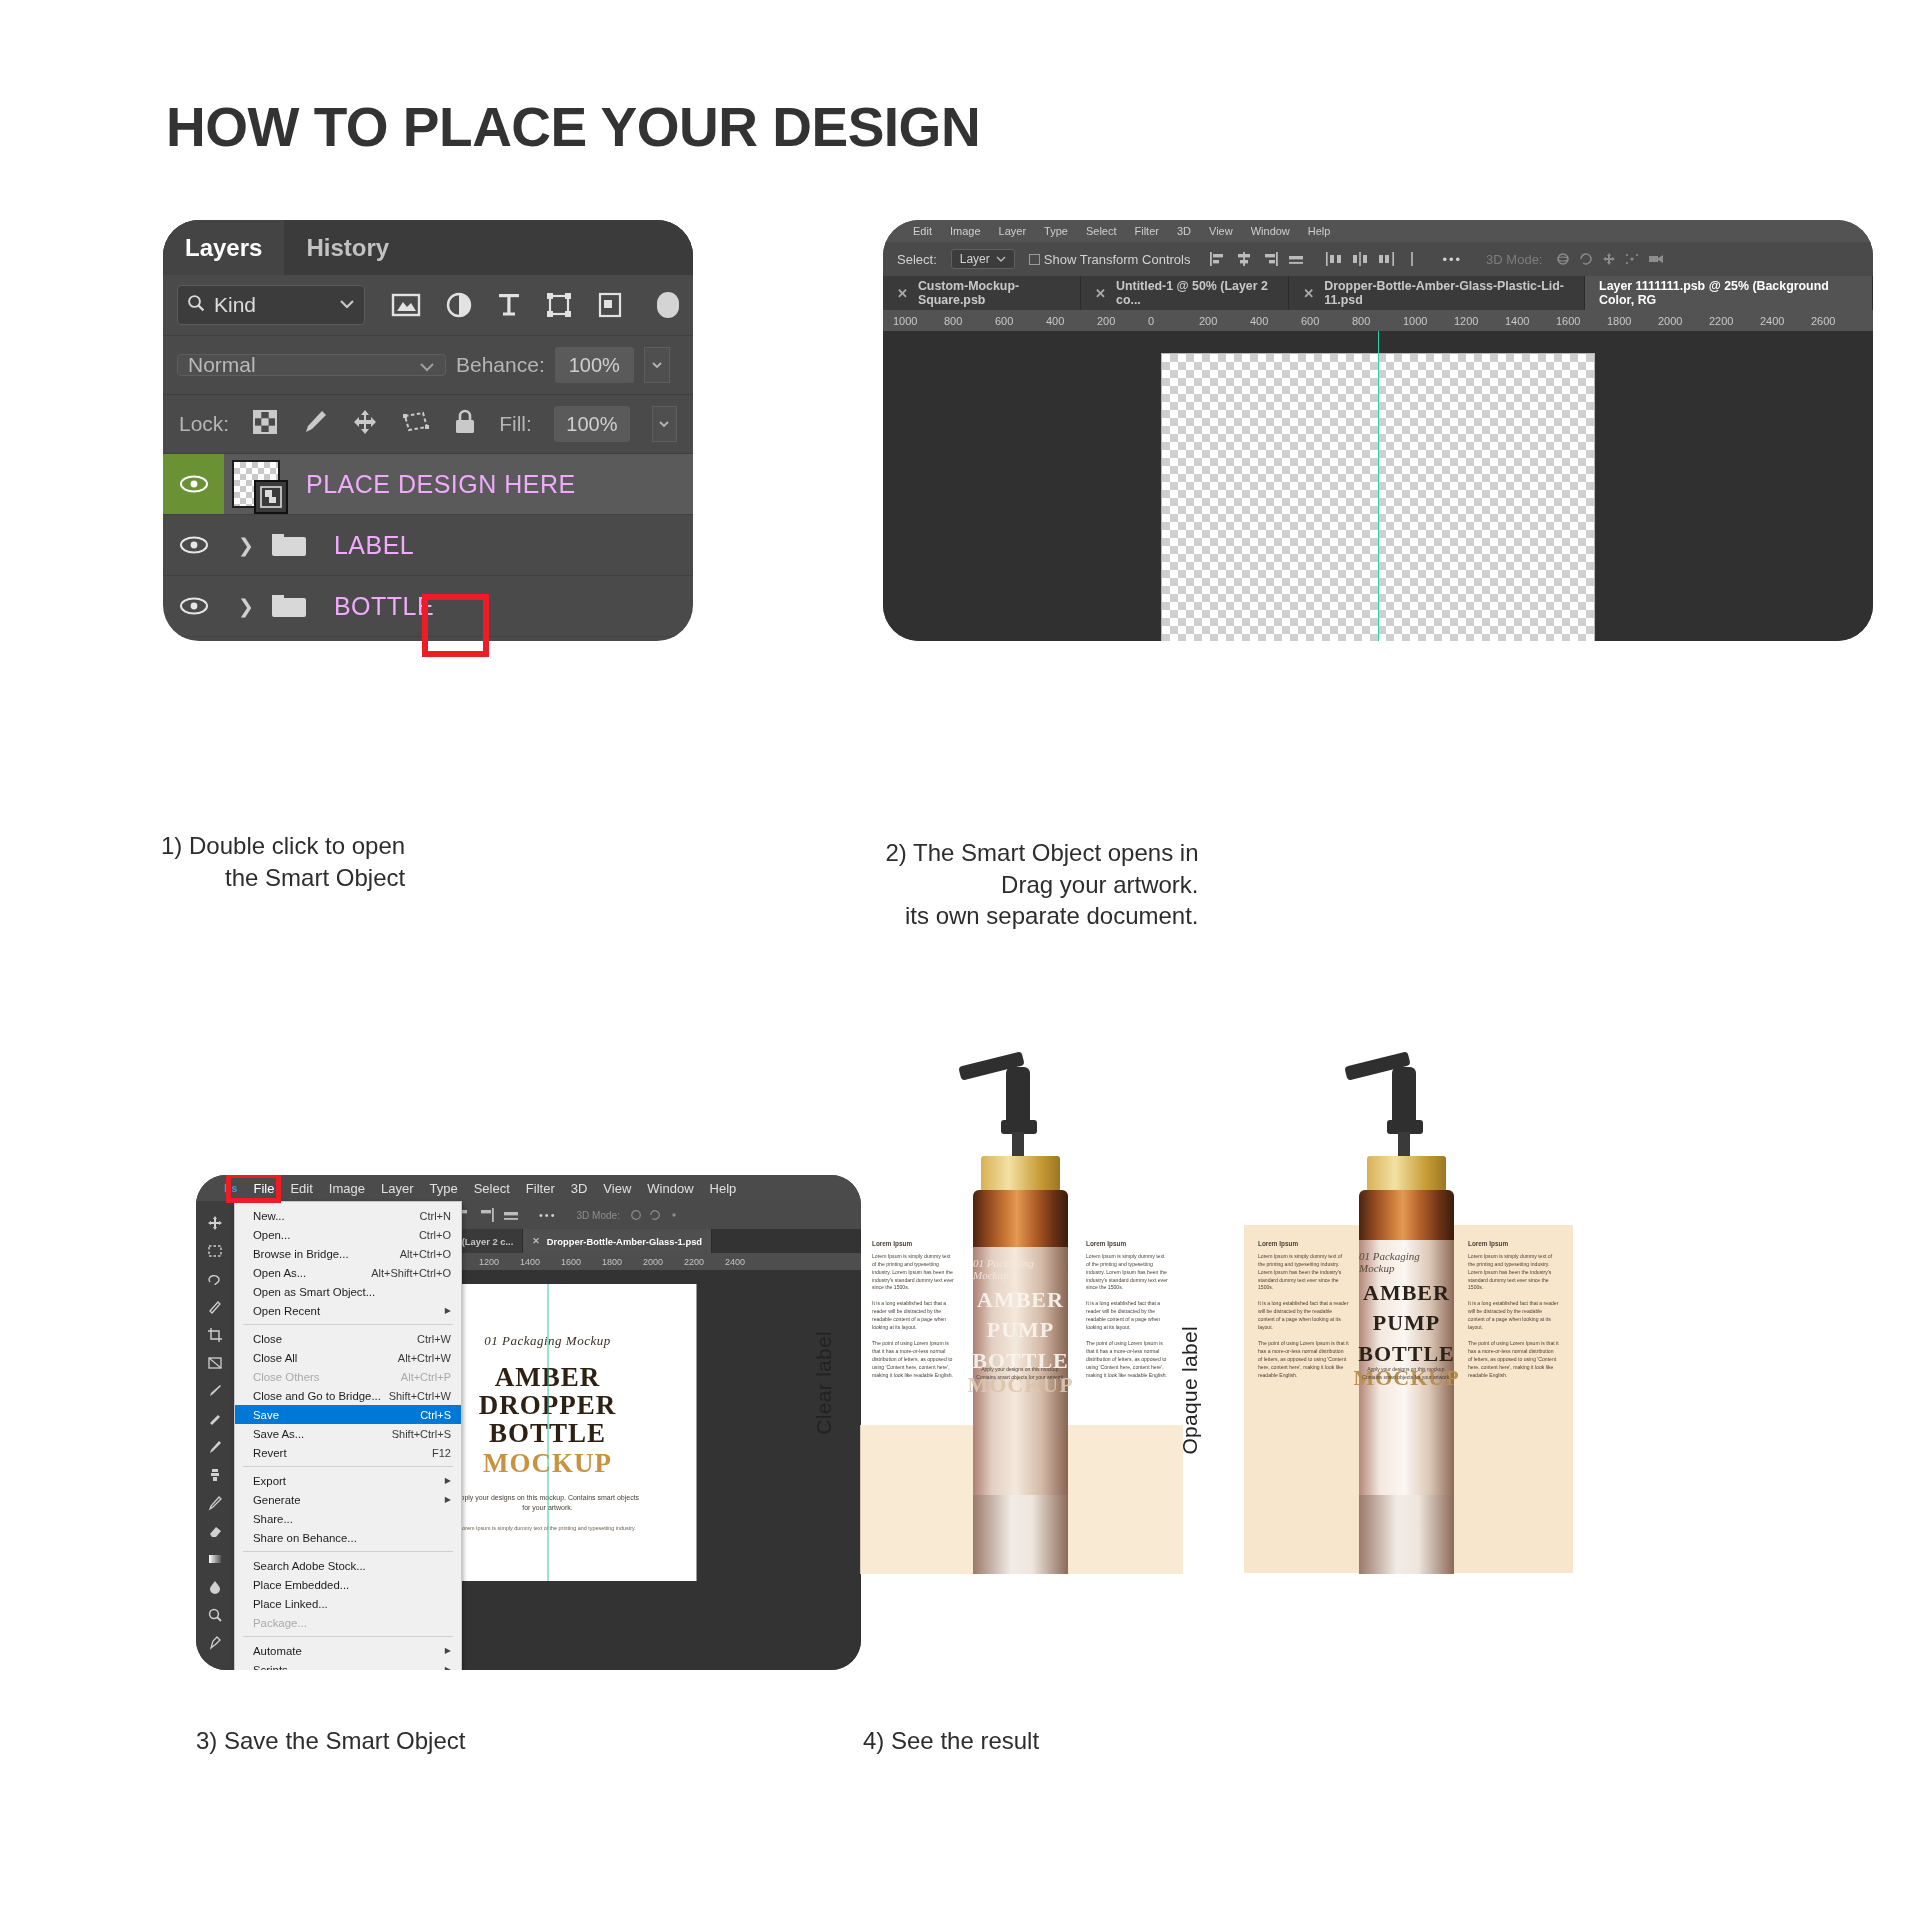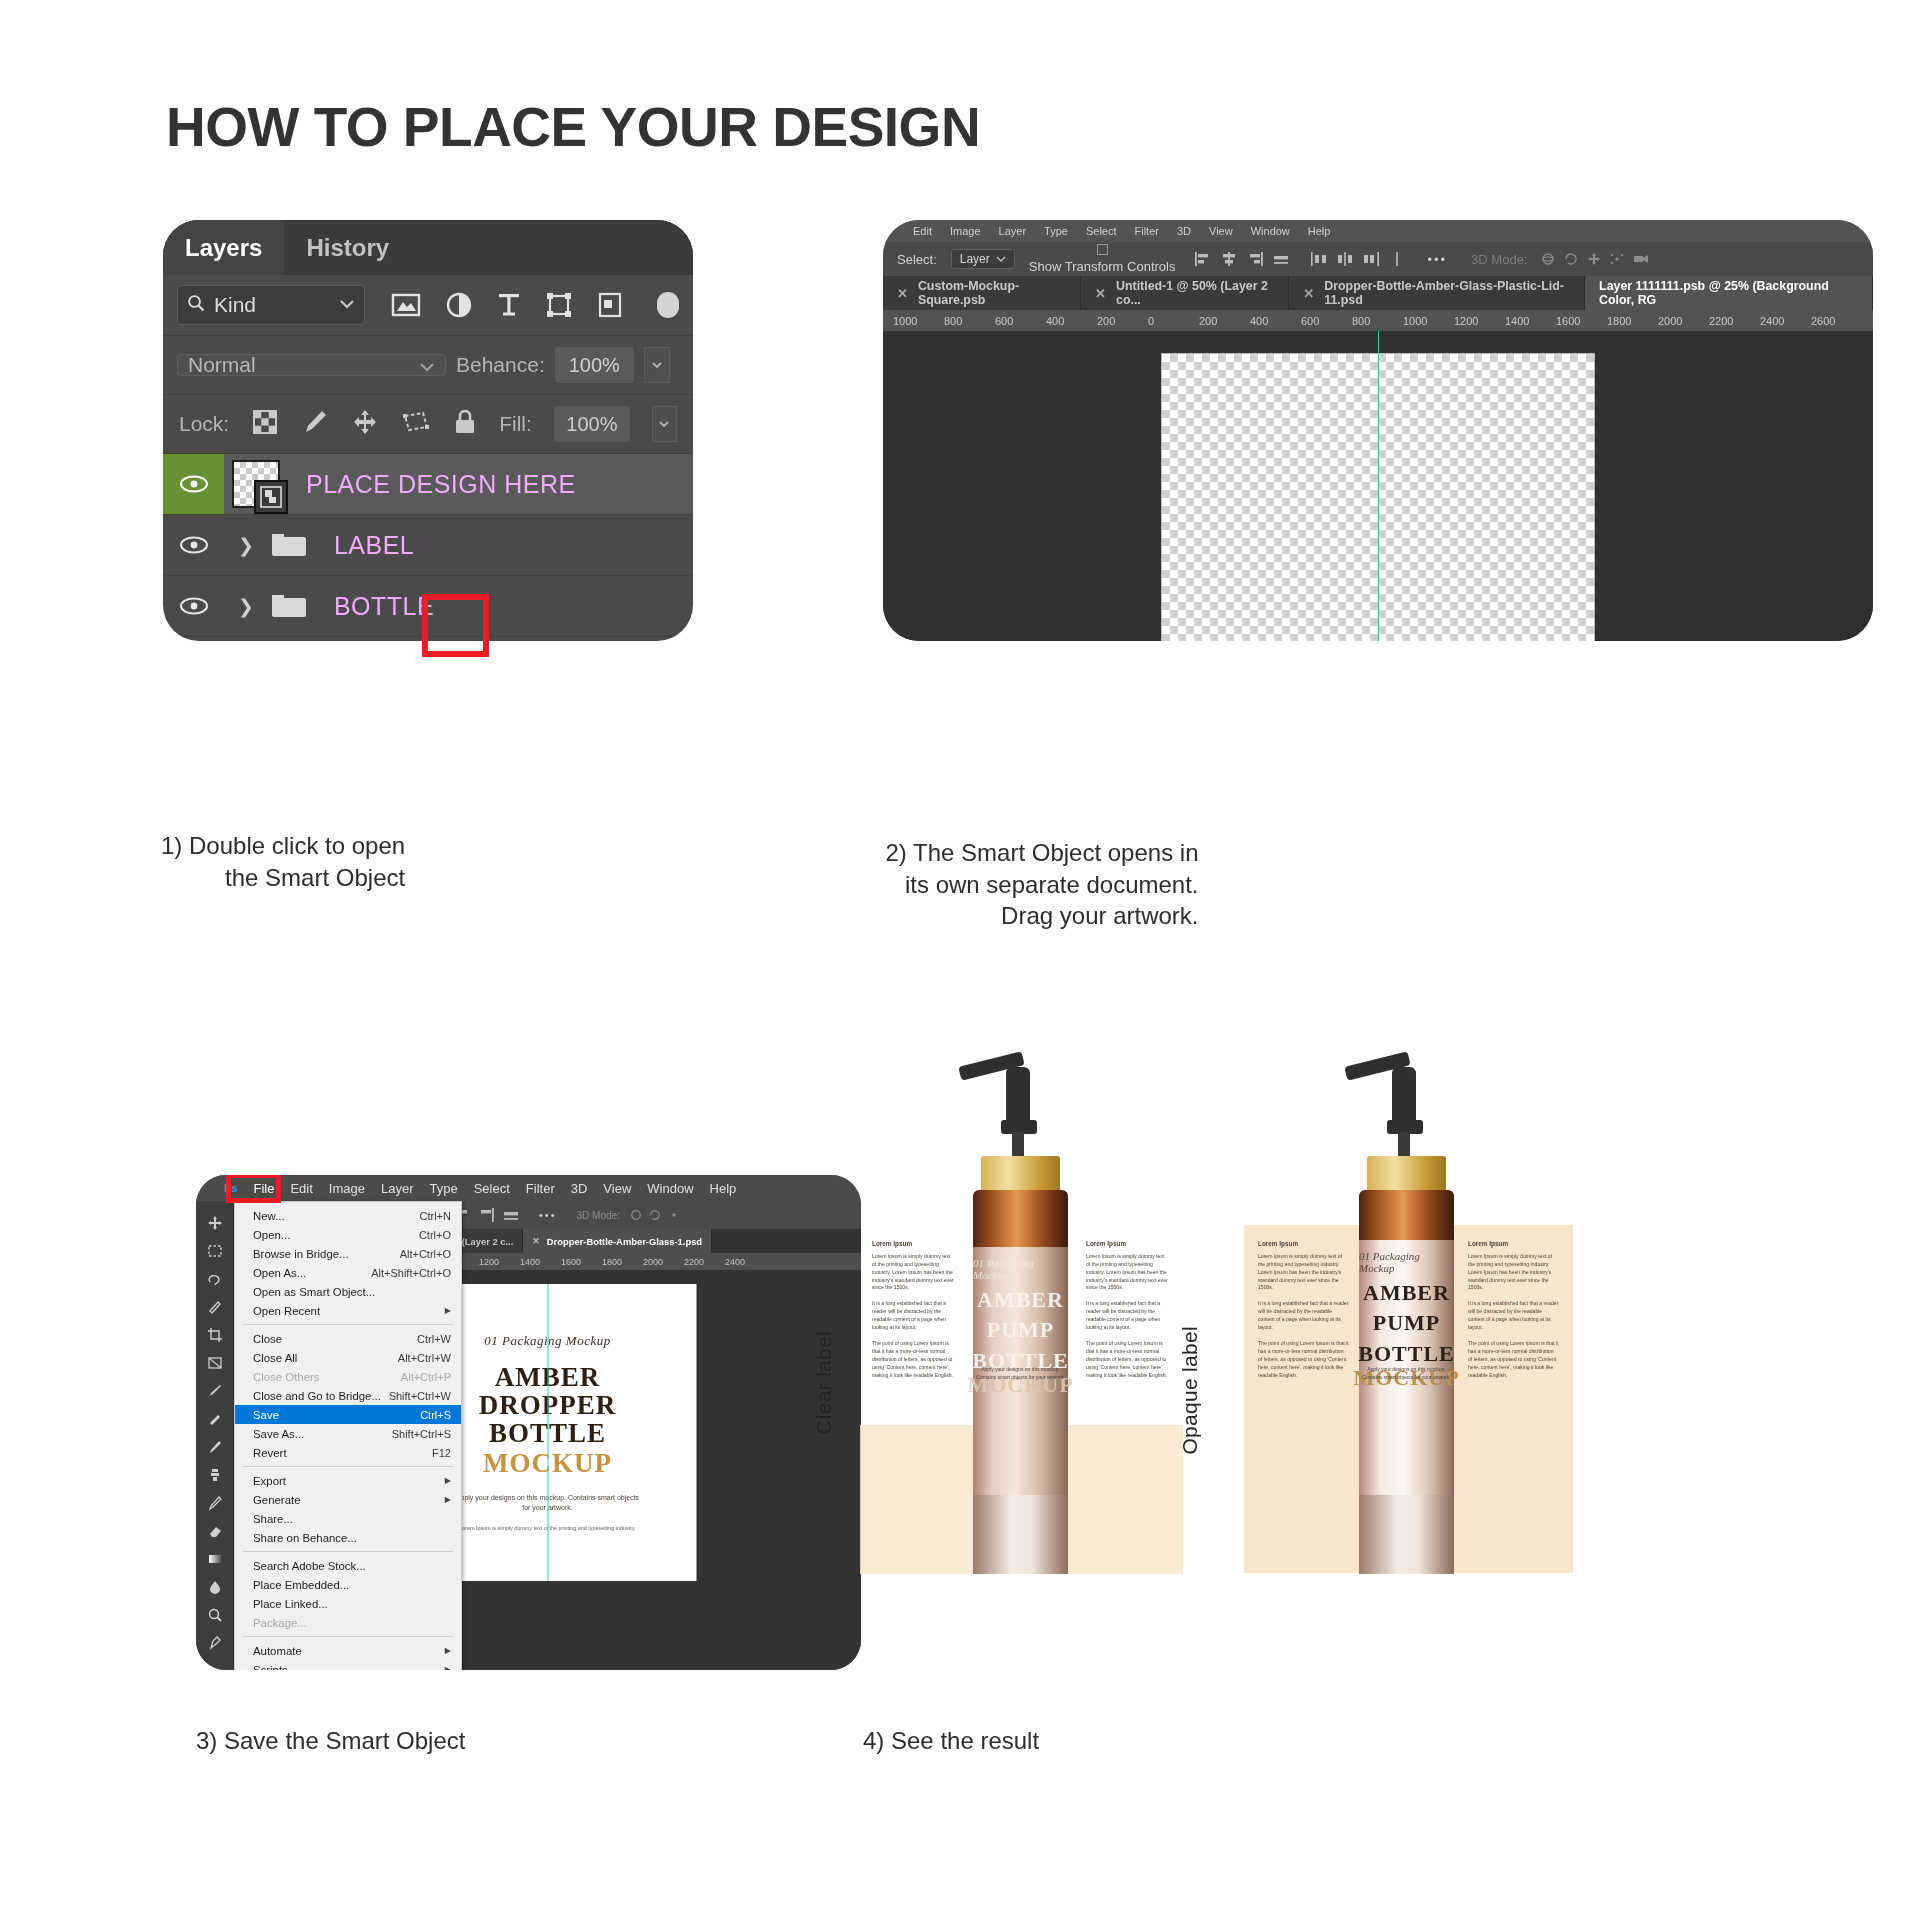--- a/index.html
+++ b/index.html
@@ -446,21 +446,21 @@
   </div>
 
   <div class="p2-optbar">
     <span>Select:</span>
     <span class="p2-opt-sel">
       <span>Layer</span>
       <svg width="10" height="7" viewBox="0 0 10 7">
           <polyline points="1,1 5,5 9,1" fill="none" stroke="#bbb" stroke-width="1.4"></polyline>
         </svg>
     </span>
-    <span style="display:flex;align-items:center;gap:4px;flex-direction:column;">
+    <span style="display:flex;align-items:center;gap:4px;">
       <span style="width:11px;height:11px;border:1px solid #9a9a9a;display:inline-block;"></span>
       <span>Show Transform Controls</span>
     </span>
     <span style="display:flex;gap:10px;margin-left:6px;">
       <svg class="align-ic" viewBox="0 0 16 14">
           <rect x="0" y="0" width="1.8" height="14" fill="#d0d0d0"></rect>
           <rect x="3" y="2" width="10" height="3.4" fill="#d0d0d0"></rect>
           <rect x="3" y="8" width="6" height="3.4" fill="#d0d0d0"></rect>
         </svg>
       <svg class="align-ic" viewBox="0 0 16 14">
@@ -903,22 +903,22 @@
 
 <div class="caption" id="cap1">
   <span>1)</span>
   <span>Double click to open</span>
   <span class="cap-indent">the Smart Object</span>
 </div>
 
 <div class="caption" id="cap2">
   <span>2)</span>
   <span>The Smart Object opens in</span>
+  <span class="cap-indent">Drag your artwork.</span>
   <span class="cap-indent">its own separate document.</span>
-  <span class="cap-indent">Drag your artwork.</span>
 </div>
 
 <div class="caption" id="cap3">
   <span>3)</span>
   <span>Save the Smart Object</span>
 </div>
 
 <div class="caption" id="cap4">
   <span>4)</span>
   <span>See the result</span>

